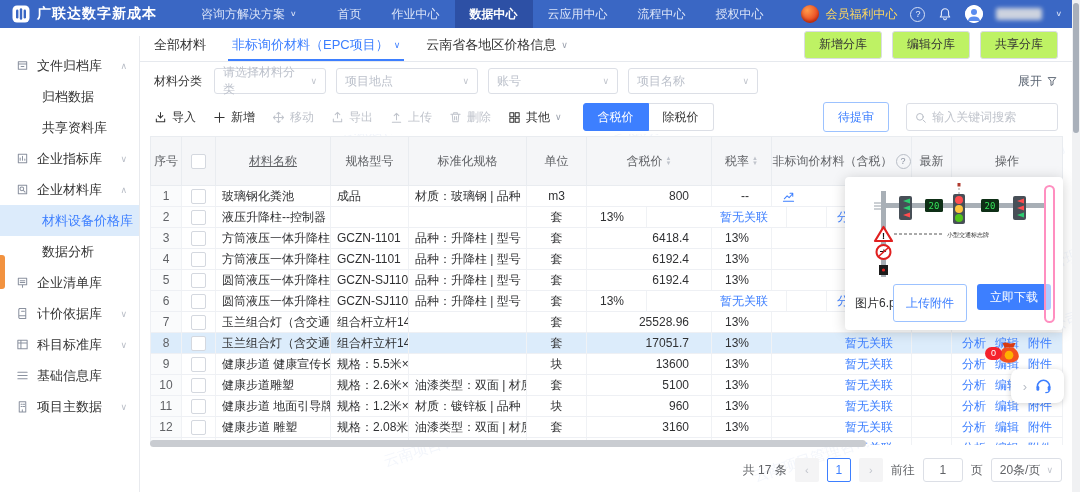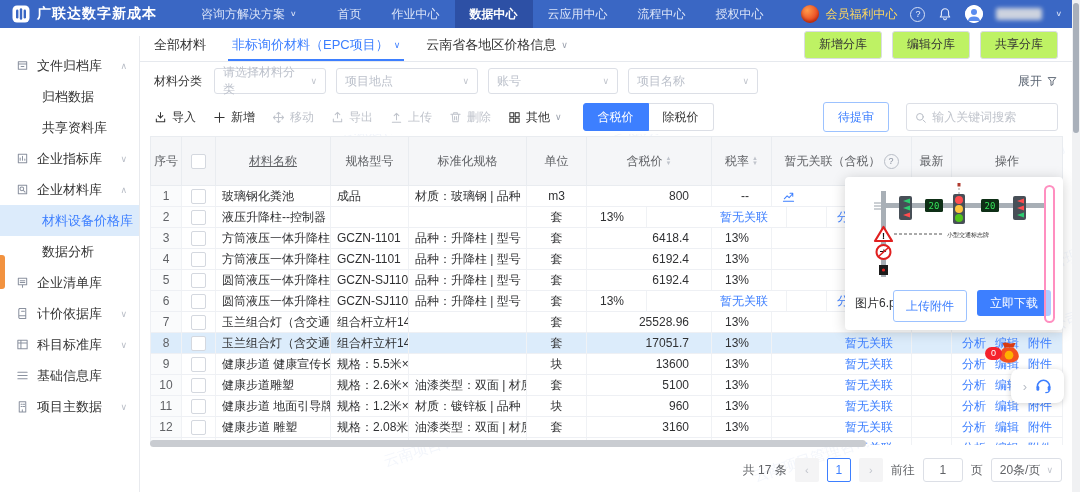--- a/index.html
+++ b/index.html
@@ -121,21 +121,21 @@
               color:#606266;outline:none;box-sizing:border-box;font-family:inherit;}
   .size-sel{height:24px;border:1px solid #dcdfe6;border-radius:3px;padding:0 8px;display:flex;align-items:center;
             gap:6px;color:#606266;cursor:pointer;box-sizing:border-box;background:#fff;}
   .size-sel .s-caret{color:#c0c4cc;font-size:9px;}
 
   
   .popup{position:absolute;left:845px;top:177px;width:218px;height:153px;background:#fff;border-radius:4px;
          box-shadow:0 2px 14px rgba(0,0,0,.18);z-index:40;}
   .popup .fname{position:absolute;left:10px;top:118px;font-size:12px;color:#303133;}
   .popup .btns{position:absolute;right:12px;bottom:8px;display:flex;gap:10px;z-index:1;}
-  .btn-upload{height:32px;padding:0 12px;border:1px solid #9cc2ff;color:#3d7fff;border-radius:3px;background:#fff;
+  .btn-upload{height:38px;padding:0 12px;border:1px solid #9cc2ff;color:#3d7fff;border-radius:3px;background:#fff;
               display:flex;align-items:center;font-size:12px;cursor:pointer;box-sizing:border-box;}
   .btn-download{height:26px;padding:0 13px;background:#3d7fff;color:#fff;border-radius:3px;display:flex;
                 align-items:center;font-size:12px;cursor:pointer;}
   .pink-bar{position:absolute;right:8px;top:8px;width:7px;height:134px;border:2px solid #ff8fc0;border-radius:6px;
             background:rgba(255,255,255,.6);z-index:2;cursor:pointer;}
 
   
   .fab{position:absolute;left:985px;top:340px;z-index:45;display:flex;align-items:center;cursor:pointer;}
   .fab-badge{background:#f5222d;color:#fff;font-size:9px;padding:1px 6px 2px;border-radius:8px;margin-right:-6px;
              position:relative;z-index:1;line-height:10px;}
@@ -438,21 +438,21 @@
           </span>
         </div>
         <div class="th" style="width: 60px;">
           <span>税率</span>
           <span class="sort">
             <i>▲</i>
             <i>▼</i>
           </span>
         </div>
         <div class="th" style="width: 140px;">
-          <span>暂无关联（含税）</span>
+          <span>非标询价材料（含税）</span>
           <span class="help-sm">?</span>
         </div>
         <div class="th" style="width: 40px;">
           <span>最新</span>
         </div>
         <div class="th" style="width: 111px;">
           <span>操作</span>
         </div>
       </div>
     <div id="tbody">

